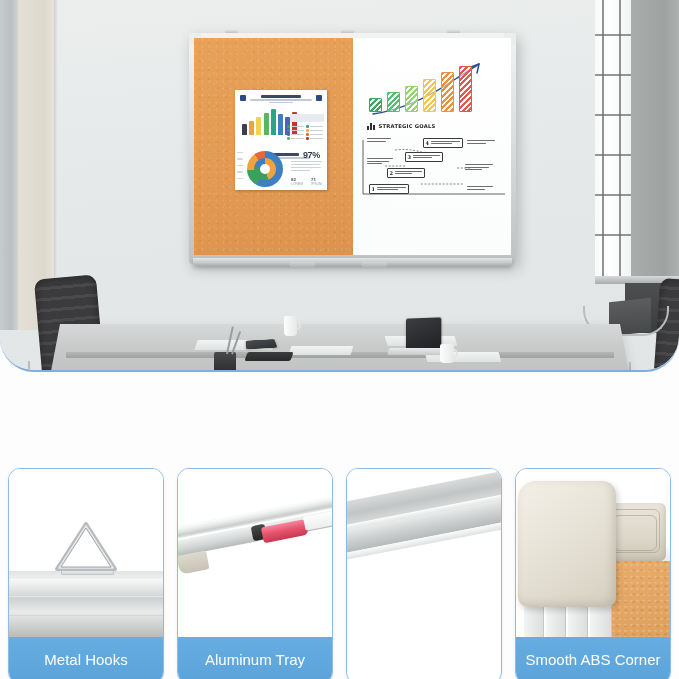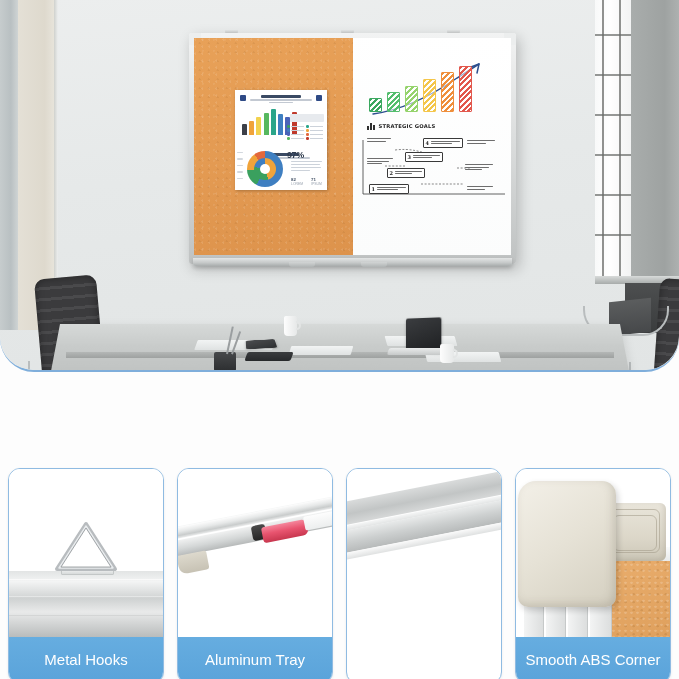--- a/index.html
+++ b/index.html
@@ -130,21 +130,21 @@
   .pst-legend{ position:absolute; right:2px; top:35px; width:38px; display:flex; flex-wrap:wrap; gap:1.5px 2px; }
   .pst-li{ display:flex; align-items:center; gap:1.5px; width:17px; }
   .pst-dot{ width:2.6px; height:2.6px; border-radius:50%; }
   .pst-liline{ flex:1; height:1.4px; background:#ccd2da; }
   .pst-donutwrap{ position:absolute; left:8px; top:60px; width:44px; height:38px; }
   .pst-donut{ position:absolute; left:4px; top:1px; width:36px; height:36px; border-radius:50%;
     background:conic-gradient(#3f7fc1 0 58%, #3aa05e 58% 74%, #f0a33a 74% 90%, #e3683c 90% 100%); }
   .pst-donut-in{ position:absolute; left:11px; top:8px; width:22px; height:22px; border-radius:50%;
     background:conic-gradient(#f0a33a 0 45%, #3aa05e 45% 78%, #3f7fc1 78% 100%); }
   .pst-donut-core{ position:absolute; left:17px; top:14px; width:10px; height:10px; border-radius:50%; background:#fff; }
-  .pst-97{ position:absolute; left:52px; top:60px; font-size:9px; font-weight:700; color:#2f3b4d; letter-spacing:-.4px; }
+  .pst-97{ position:absolute; left:68px; top:60px; font-size:9px; font-weight:700; color:#2f3b4d; letter-spacing:-.4px; }
   .pst-txt{ position:absolute; left:56px; top:71px; width:31px; }
   .pst-txt i{ display:block; height:1.4px; background:#ccd2da; margin-bottom:1.6px; border-radius:1px; }
   .pst-axis{ position:absolute; left:2px; top:62px; width:6px; }
   .pst-axis i{ display:block; height:1.4px; background:#d3d8de; margin-bottom:5px; border-radius:1px; }
   .pst-kpi{ position:absolute; left:56px; bottom:4px; display:flex; gap:8px; }
   .pst-kpi b{ display:block; font-size:4.4px; color:#465468; font-weight:700; }
   .pst-kpi s{ display:block; text-decoration:none; font-size:3.4px; color:#9aa3b0; }
 
   
   .wb{ position:absolute; inset:0; }

